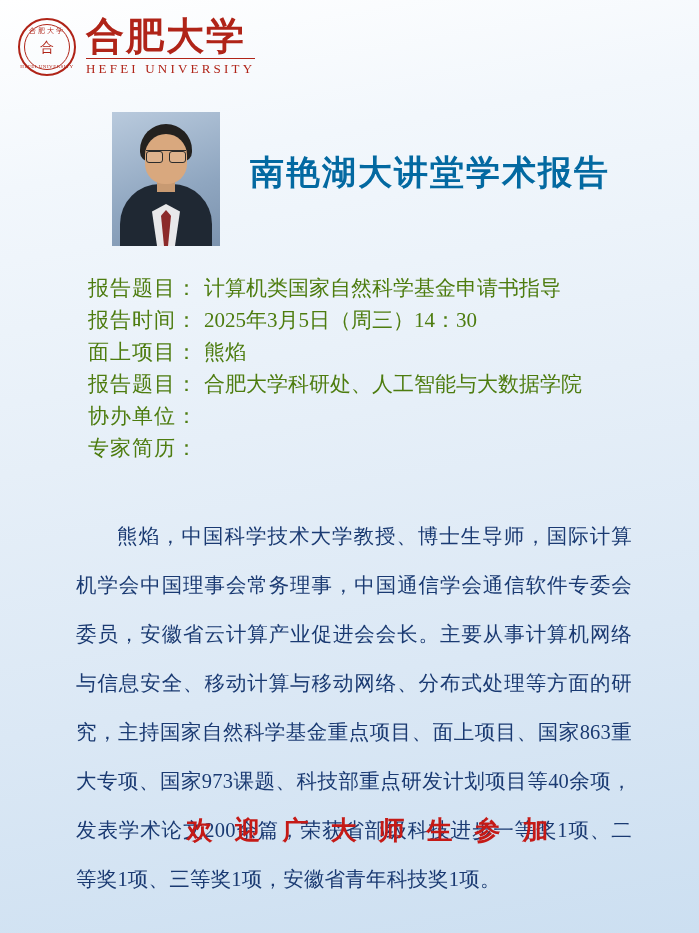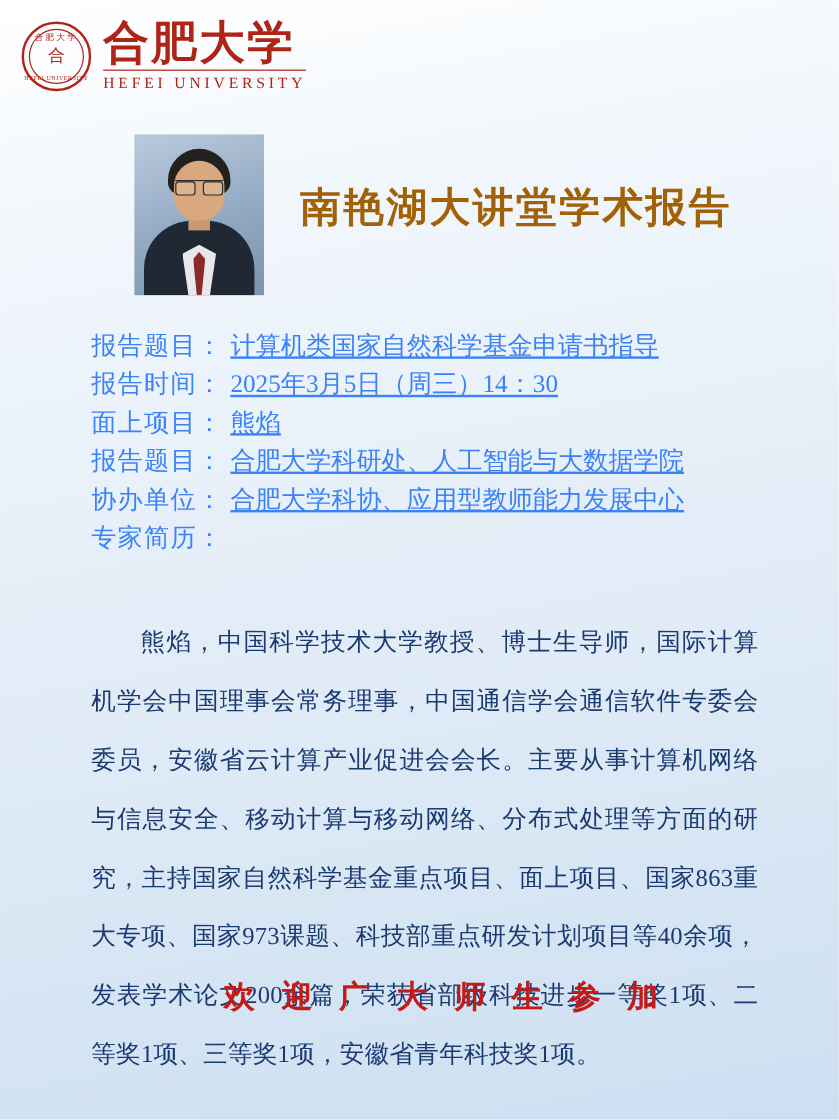--- a/index.html
+++ b/index.html
@@ -181,47 +181,47 @@
     width: 10px; height: 36px;
     background: #8c2a2a;
     clip-path: polygon(50% 0, 100% 16%, 70% 100%, 30% 100%, 0 16%);
   }
   .title {
     position: absolute;
     left: 250px;
     top: 38px;
     font-size: 34px;
     letter-spacing: 2px;
-    color: #a16207;
+    color: #0369a1;
     font-family: "Liberation Serif", serif;
     font-weight: 600;
     white-space: nowrap;
   }
 
   
   .info {
     position: absolute;
     left: 76px;
     top: 272px;
     width: 560px;
   }
   .info-row {
     display: flex;
     align-items: baseline;
     font-size: 21px;
     line-height: 32px;
-    color: #3b82f6;
+    color: #4d7c0f;
     white-space: nowrap;
+    margin-left: 12px;
   }
   .info-label {
     letter-spacing: 1px;
   }
   .info-value {
     margin-left: 6px;
-    text-decoration: underline;
   }
 
   
   .bio {
     position: absolute;
     left: 76px;
     top: 512px;
     width: 556px;
     font-size: 20.5px;
     line-height: 49px;
@@ -290,21 +290,20 @@
     <div class="info-row">
       <span class="info-label">面上项目：</span>
       <span class="info-value">熊焰</span>
     </div>
     <div class="info-row">
       <span class="info-label">报告题目：</span>
       <span class="info-value">合肥大学科研处、人工智能与大数据学院</span>
     </div>
     <div class="info-row">
       <span class="info-label">协办单位：</span>
-      <span class="info-value">合肥大学科协、应用型教师能力发展中心</span>
     </div>
     <div class="info-row">
       <span class="info-label">专家简历：</span>
       <span class="info-value"></span>
     </div>
   </div>
 
   <div class="bio">熊焰，中国科学技术大学教授、博士生导师，国际计算机学会中国理事会常务理事，中国通信学会通信软件专委会委员，安徽省云计算产业促进会会长。主要从事计算机网络与信息安全、移动计算与移动网络、分布式处理等方面的研究，主持国家自然科学基金重点项目、面上项目、国家863重大专项、国家973课题、科技部重点研发计划项目等40余项，发表学术论文200余篇，荣获省部级科技进步一等奖1项、二等奖1项、三等奖1项，安徽省青年科技奖1项。</div>
 
   <div class="footer">欢迎广大师生参加</div>

